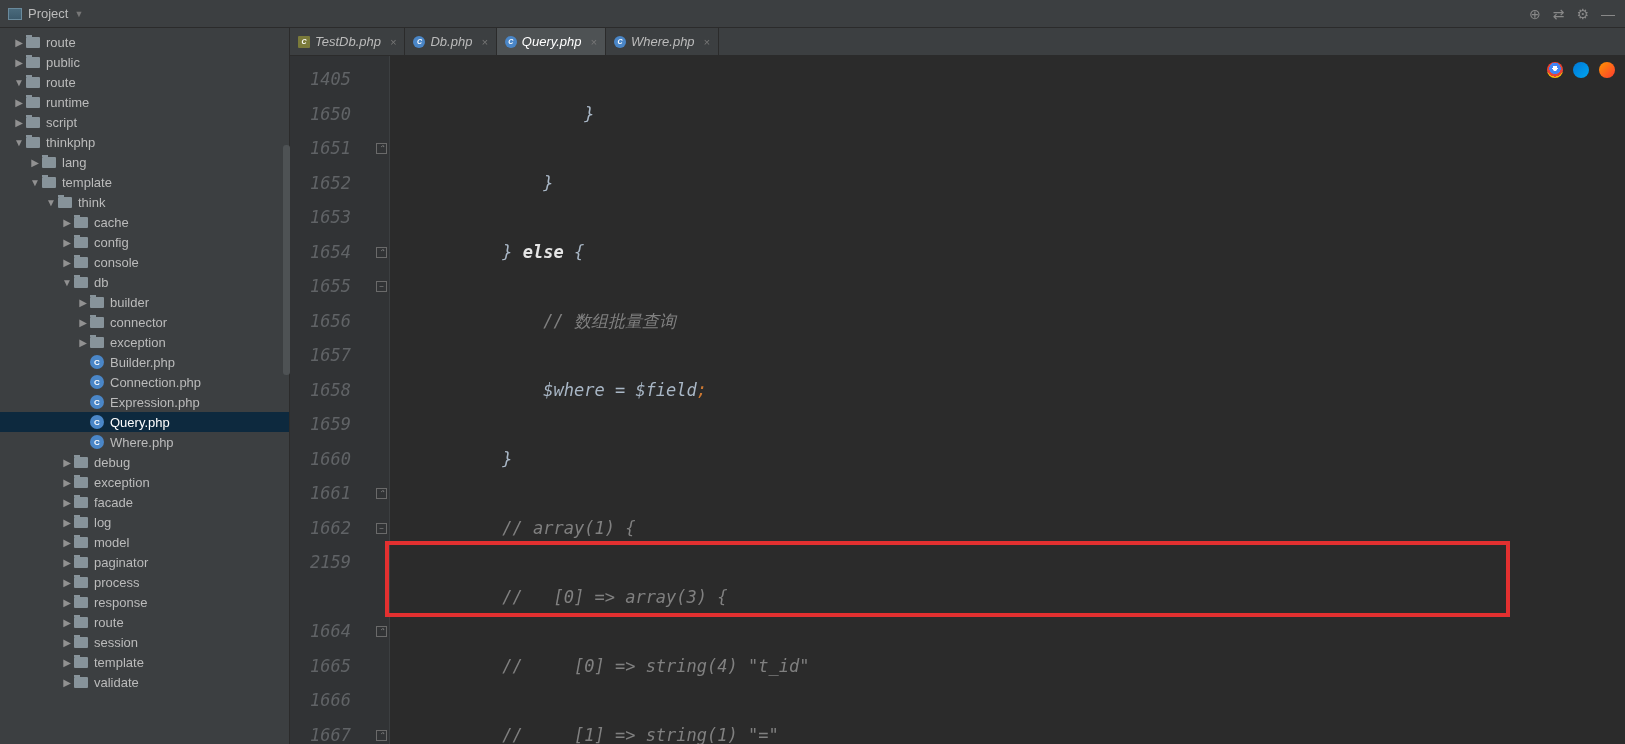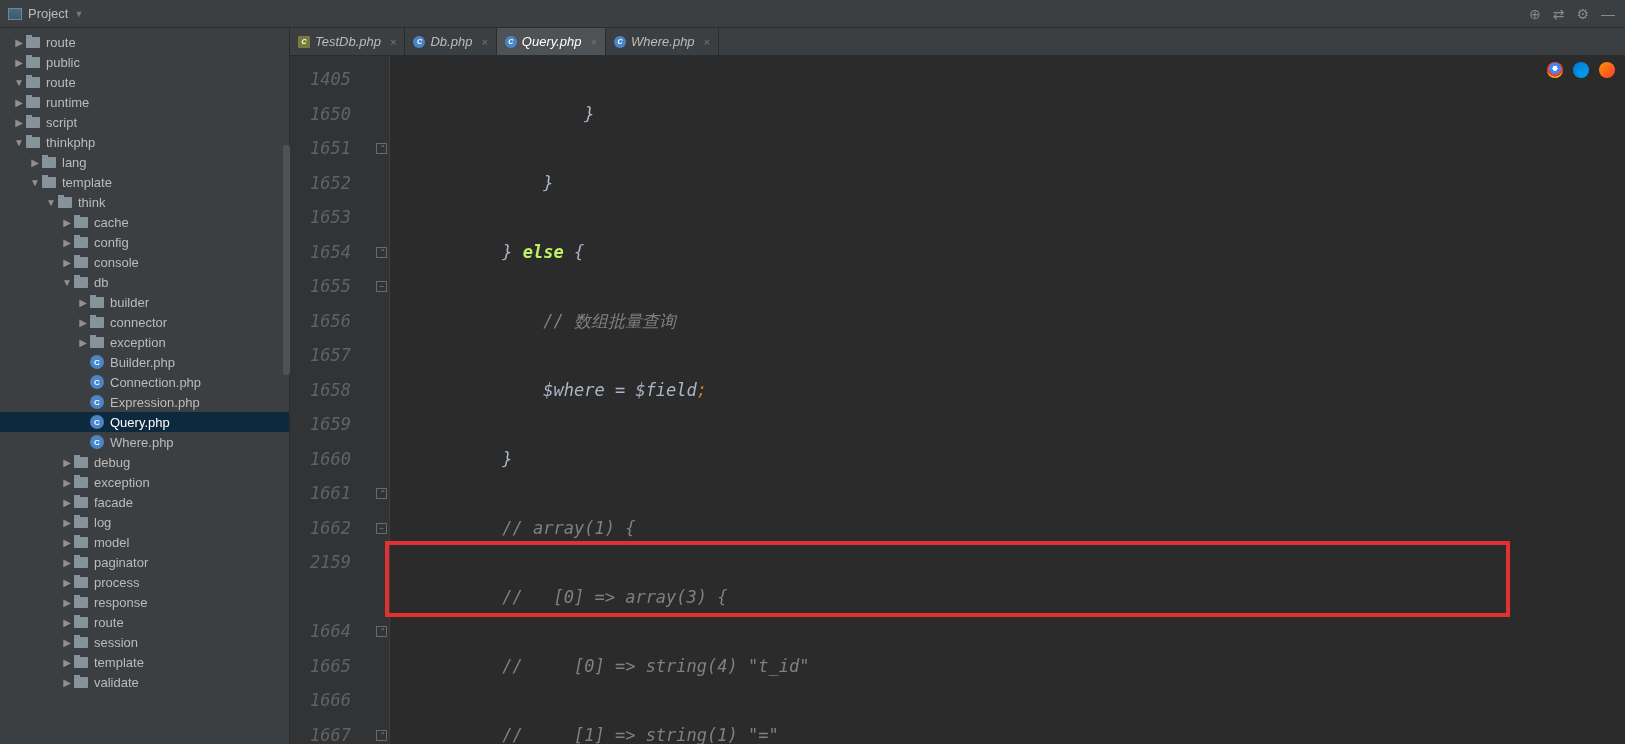--- a/index.html
+++ b/index.html
@@ -139,21 +139,21 @@
   font-size: 17px;
   padding-top: 6px;
   padding-left: 10px;
   line-height: 34.5px;
   color: #a9b7c6;
   white-space: pre;
   position: relative;
 }
 .code .line { height: 34.5px; }
 .kw { color: #cc7832; }
-.kw-else { color: #bef264; font-weight: bold; }
+.kw-else { color: #e5e5e5; font-weight: bold; }
 .cm { color: #808080; }
 .hl-box {
   position: absolute;
   border: 4px solid #e33030;
   pointer-events: none;
 }
 .browser-icons {
   position: absolute;
   top: 34px; right: 10px;
   display: flex; gap: 10px;

